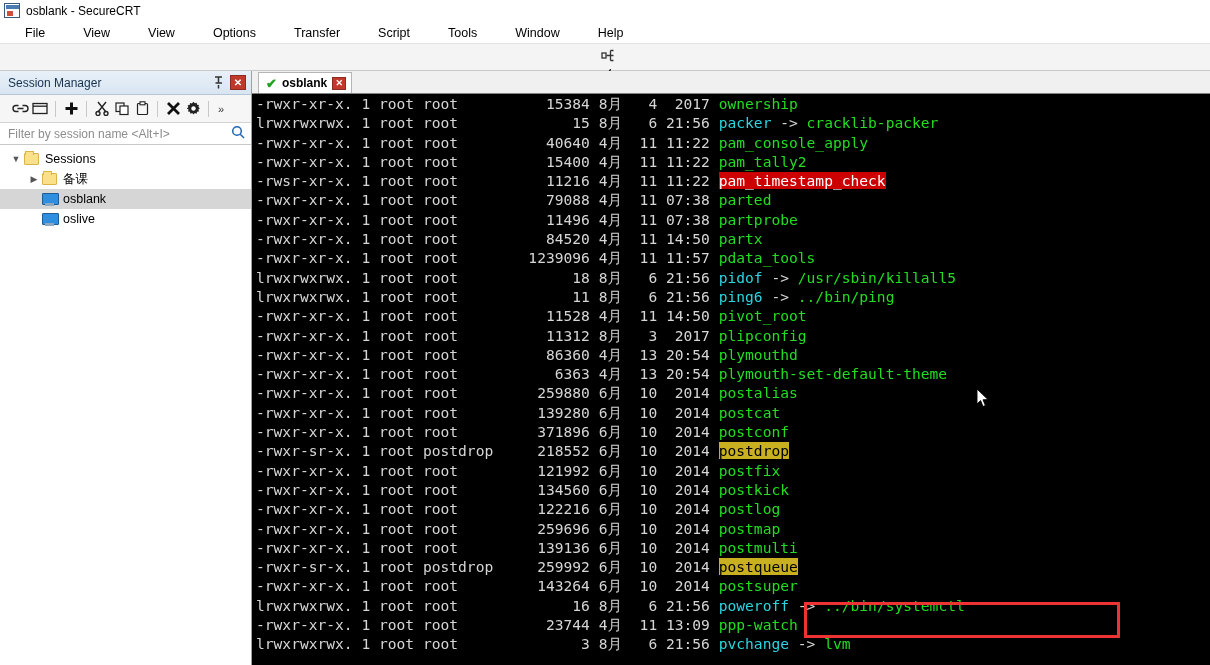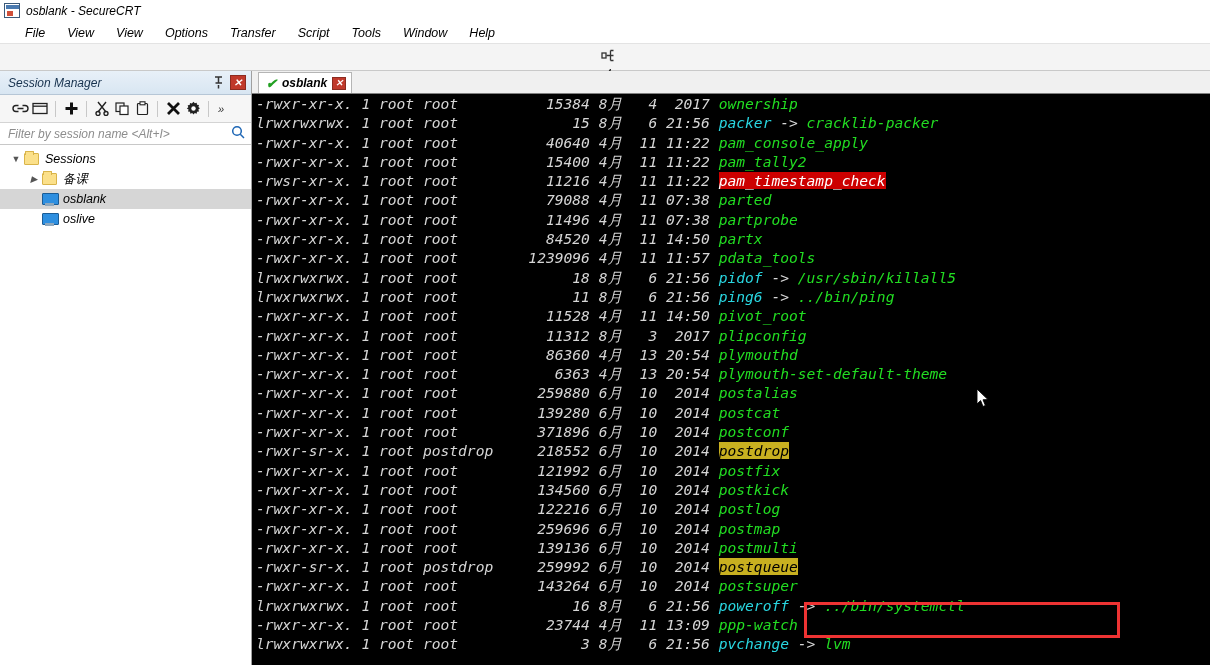--- a/index.html
+++ b/index.html
@@ -3,21 +3,21 @@
 <meta charset="utf-8">
 <style>
   * { box-sizing: border-box; }
   html, body {
     margin: 0; padding: 0;
     width: 1210px; height: 665px;
     overflow: hidden;
     background: #ffffff;
     font-family: "Liberation Sans", sans-serif;
   }
-  #app { position: relative; width: 1210px; height: 665px; font-style: italic; }
+  #app { position: relative; width: 1210px; height: 665px; }
 
   
   .titlebar {
     height: 22px; display: flex; align-items: center;
     background: #ffffff; padding-left: 4px;
     border-bottom: 1px solid #ffffff;
   }
   .app-icon {
     width: 16px; height: 15px; margin-right: 6px; position: relative;
     border: 1px solid #3b5a7a; background: #ffffff; flex: none;
@@ -28,21 +28,21 @@
   }
   .app-icon::after {
     content: ""; position: absolute; left: 2px; top: 7px;
     width: 6px; height: 5px; background: #d0503a;
   }
   .title-text { font-size: 12px; color: #000; }
 
   
   .menubar {
     height: 22px; display: flex; align-items: center;
-    background: #ffffff; padding-left: 14px; gap: 0px;
+    background: #ffffff; padding-left: 14px; gap: 16px;
     border-bottom: 1px solid #e3e3e3;
   }
   .menu-item {
     font-size: 12.5px; color: #000; padding: 2px 11px; cursor: default;
     white-space: nowrap;
   }
 
   
   .toolbar {
     height: 27px; display: flex; align-items: center;

